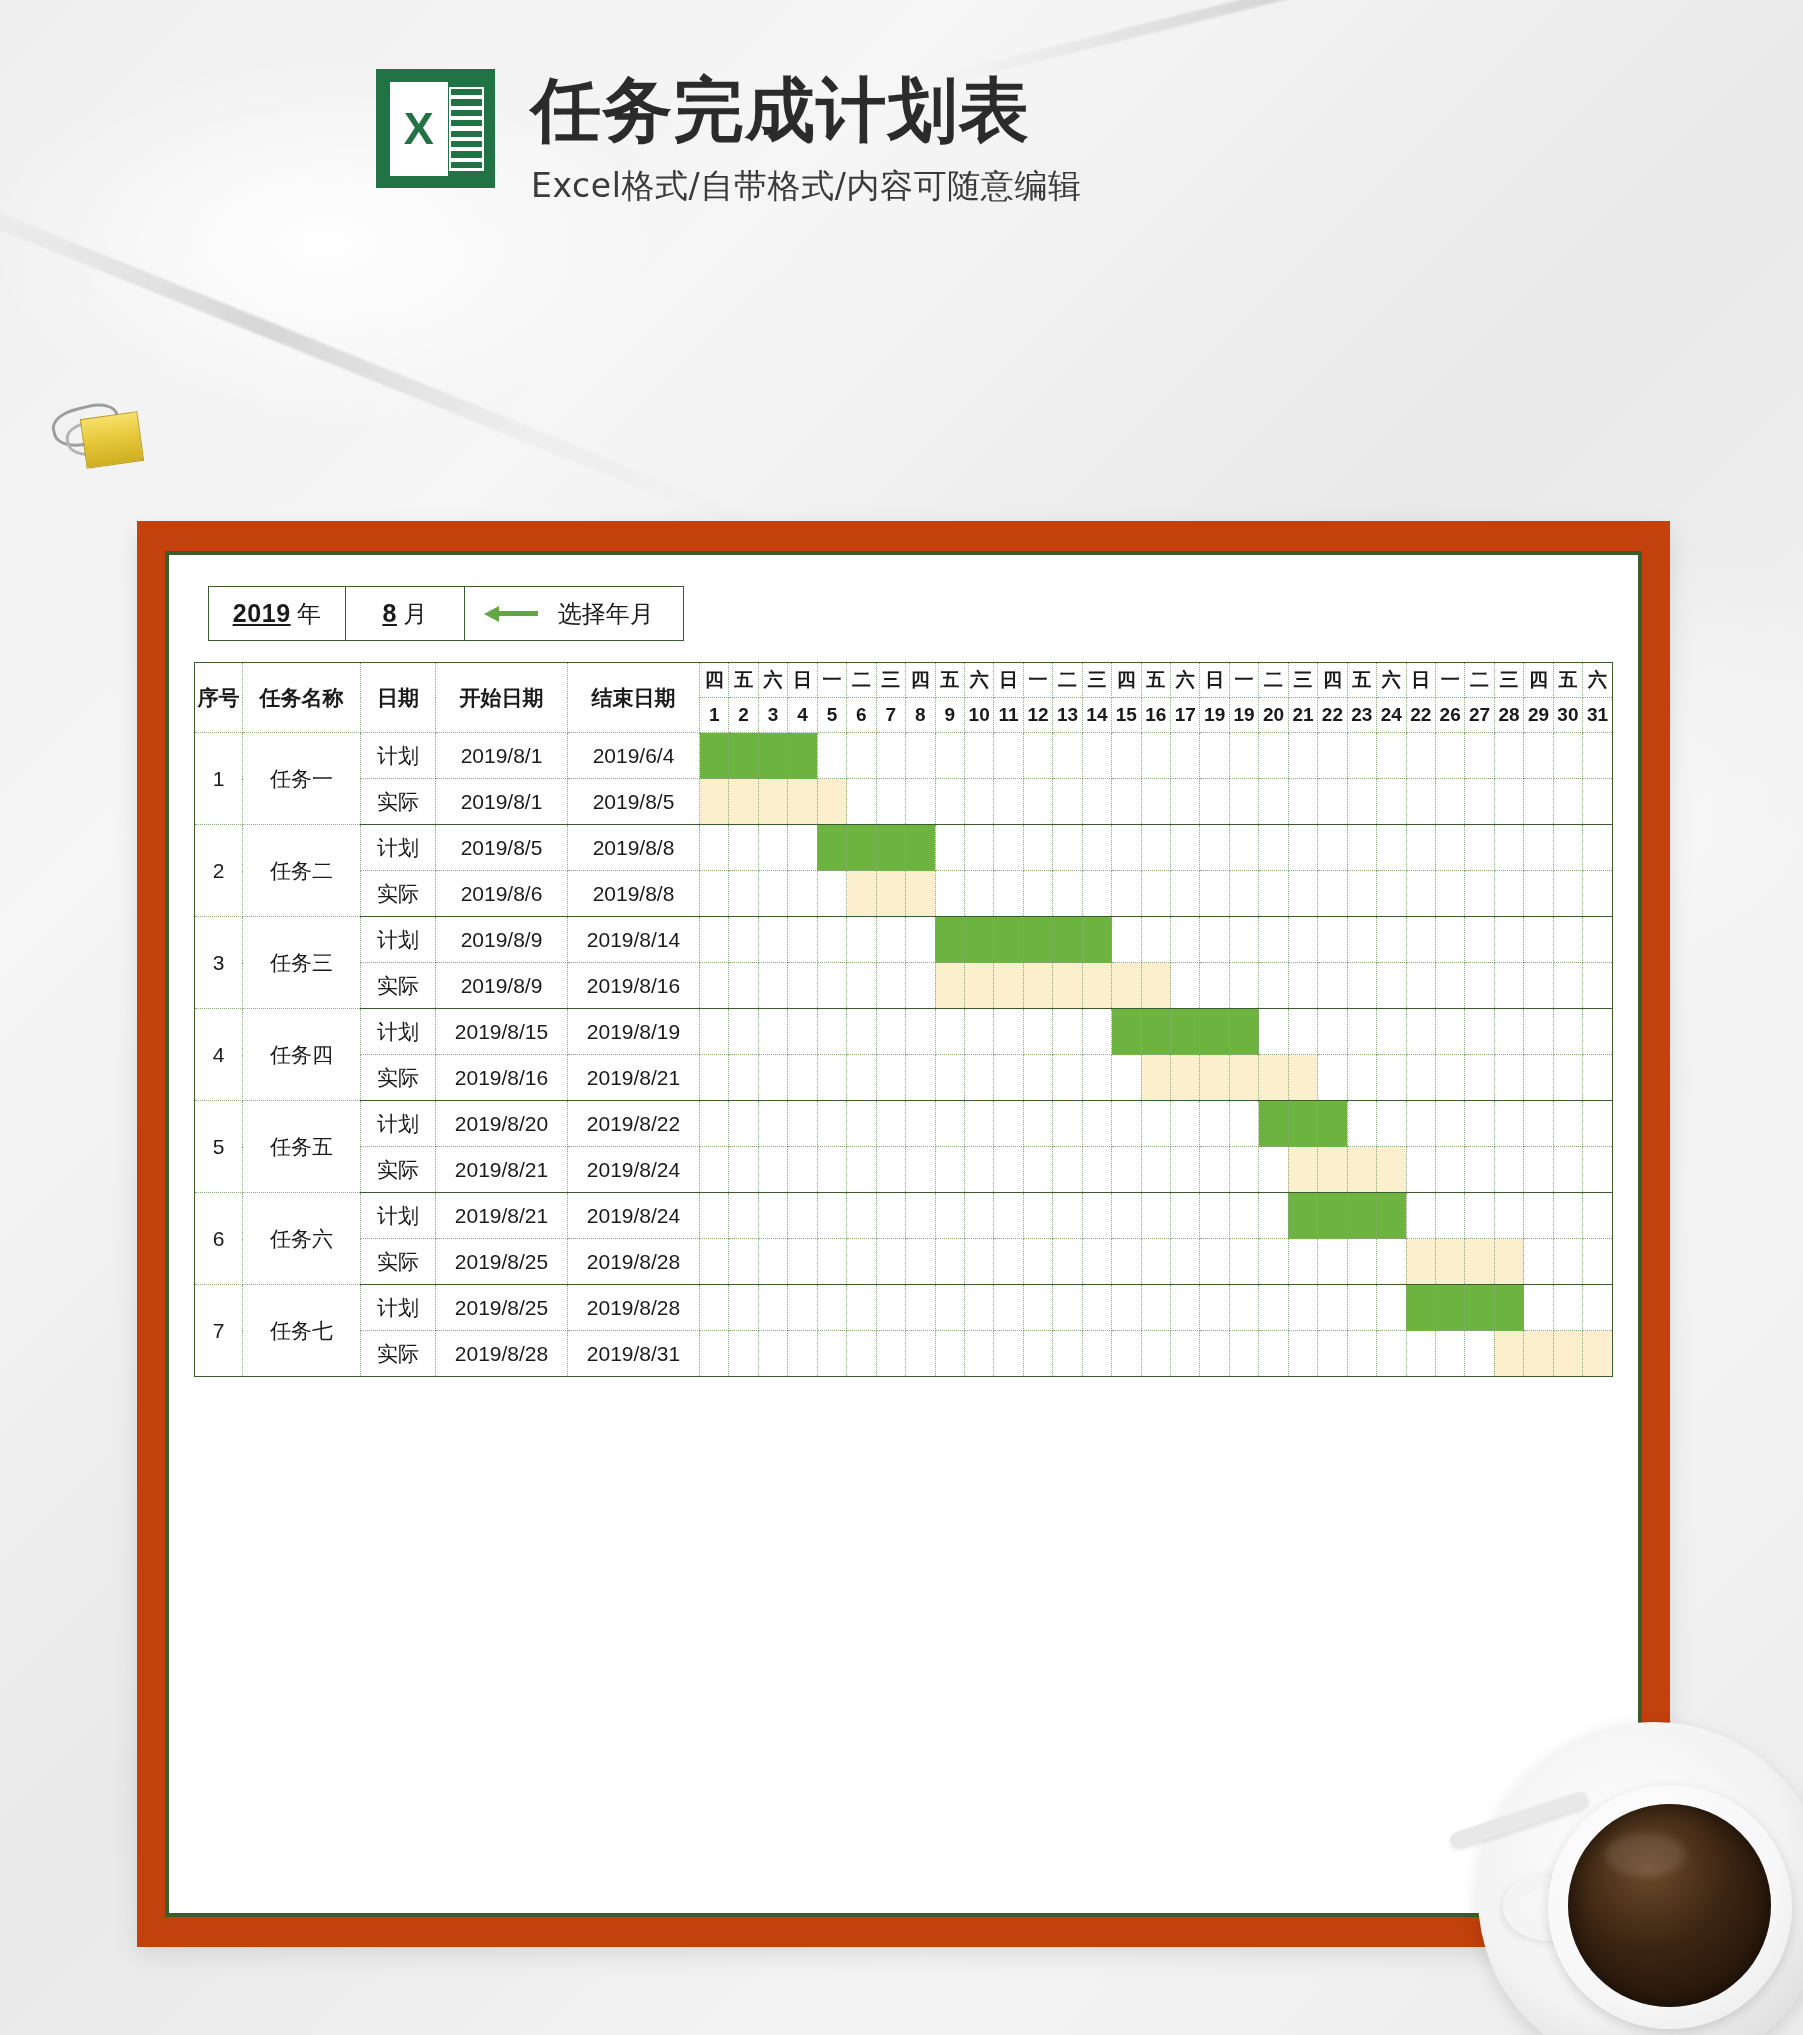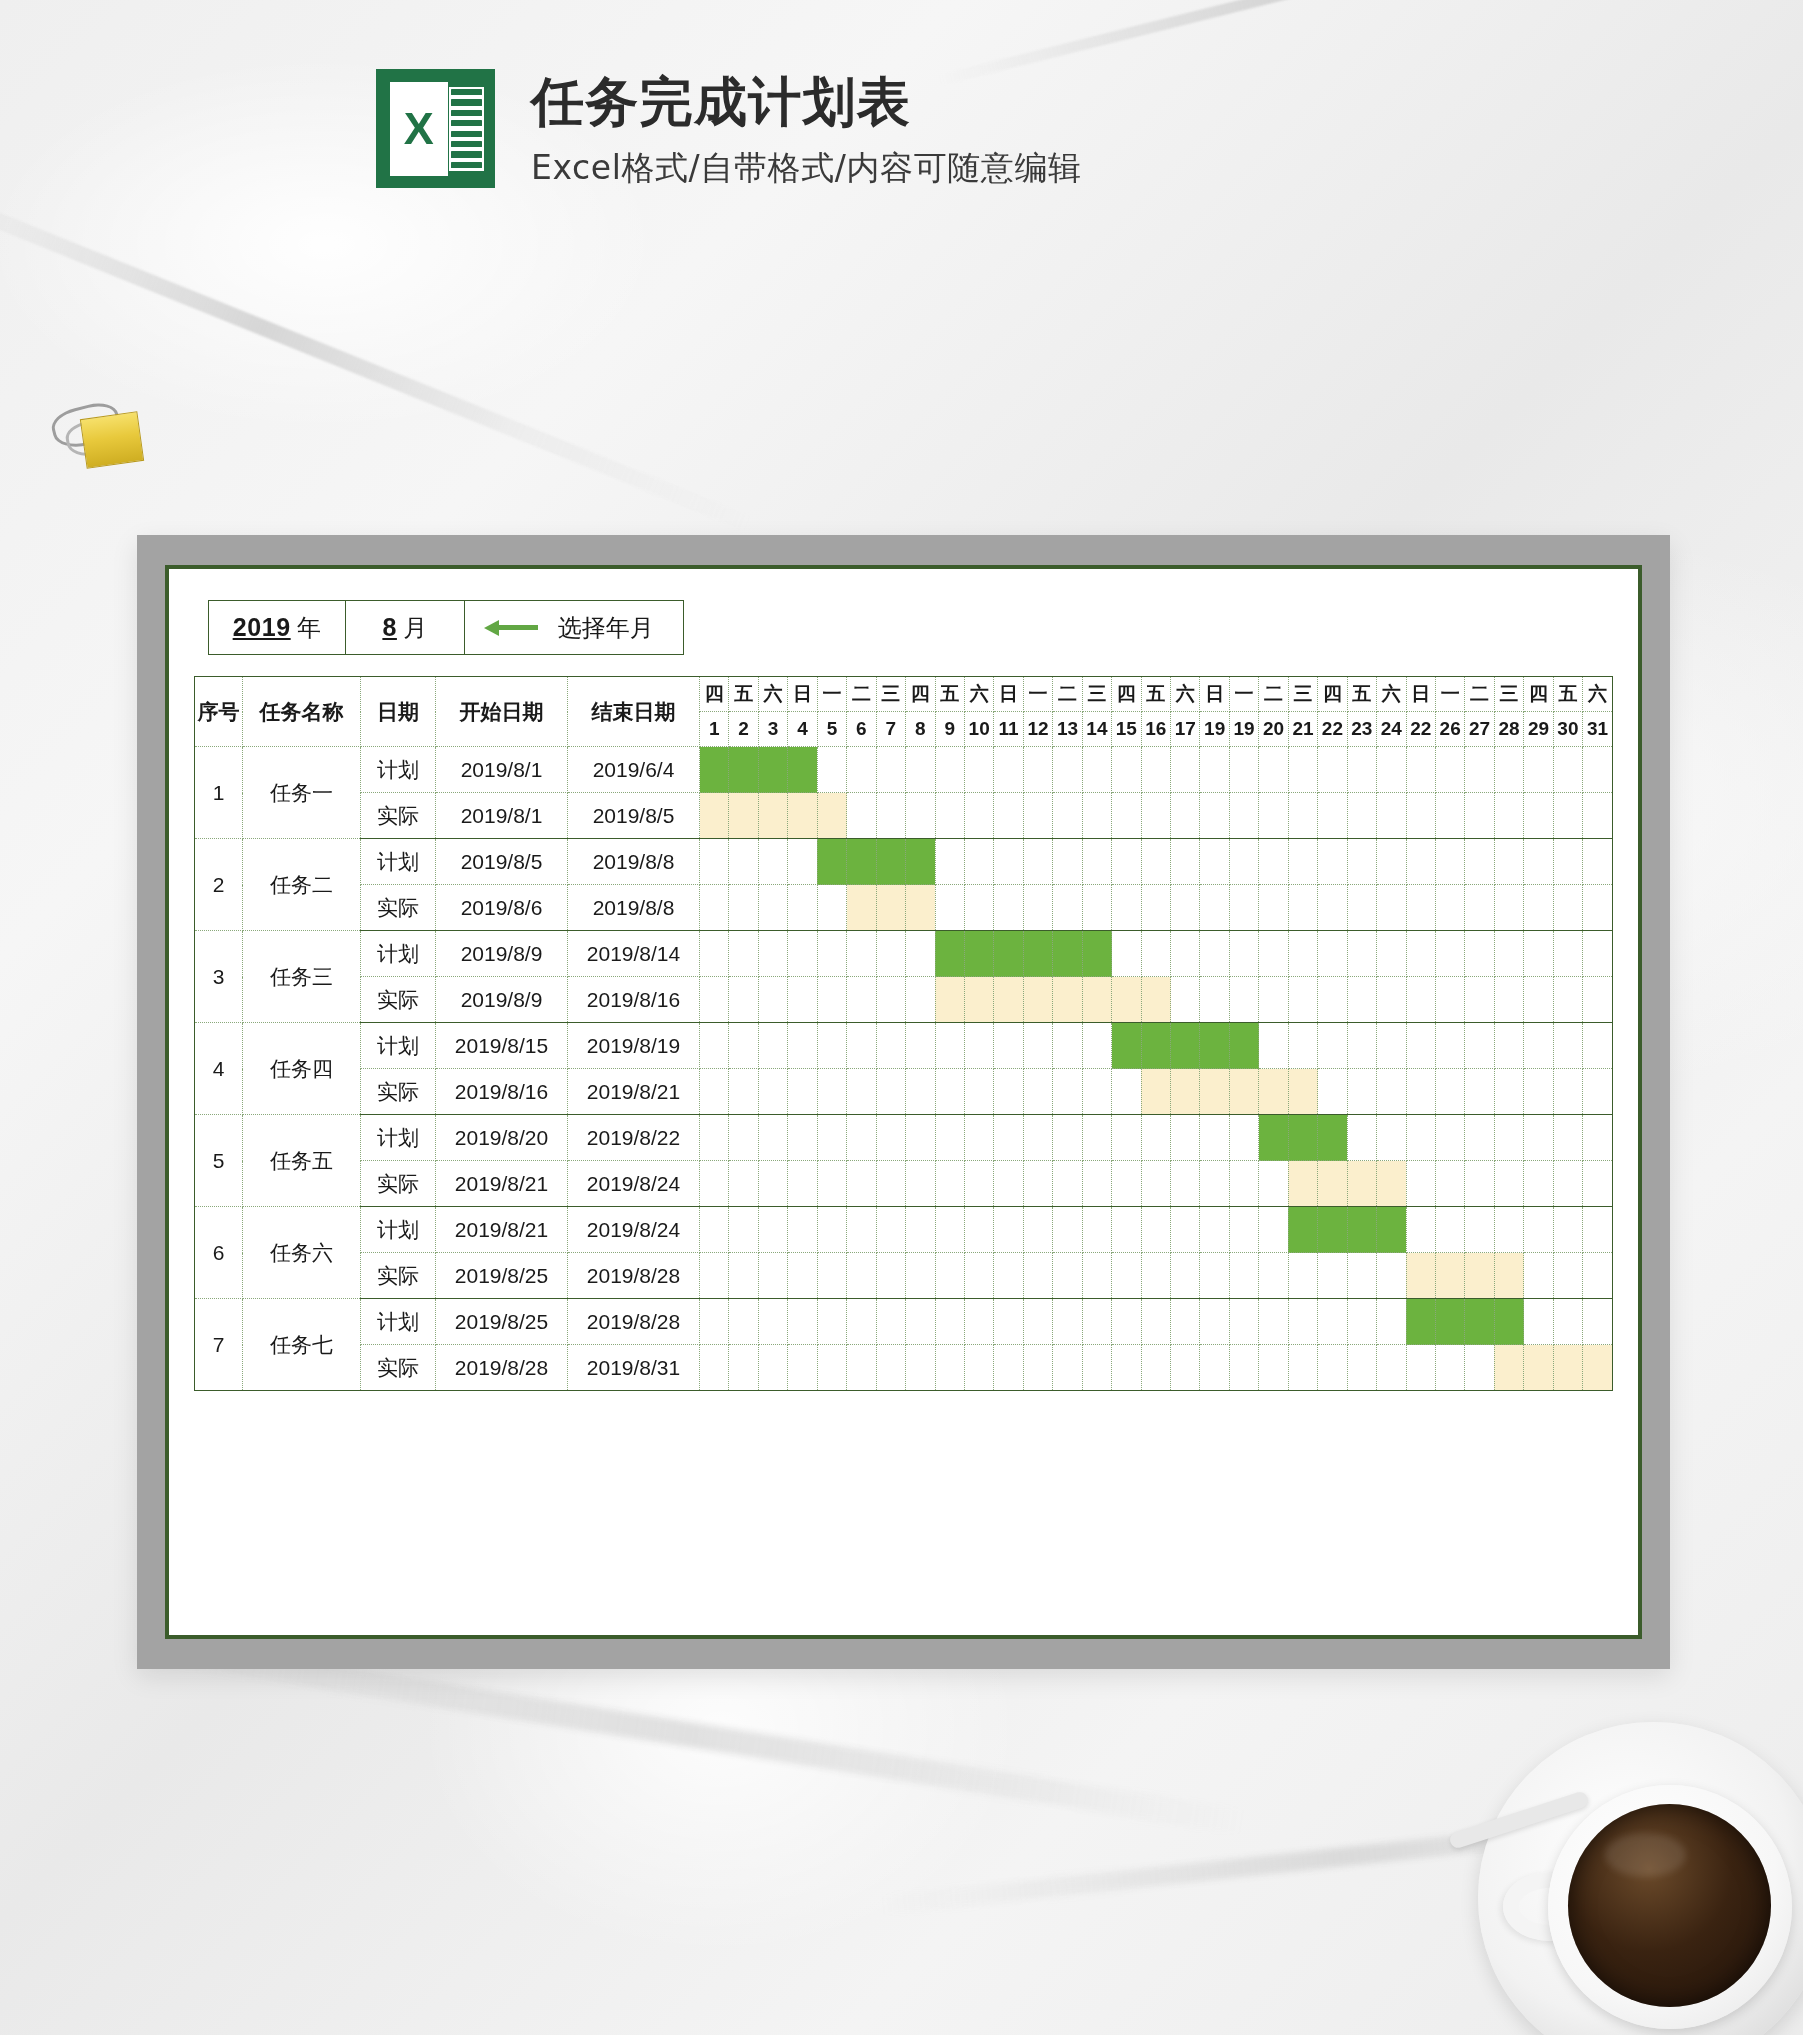--- a/index.html
+++ b/index.html
@@ -55,21 +55,21 @@
     position:absolute; right:11.3px; top:17.5px;
     width:35px; height:84px; background:#ffffff;
     display:flex; flex-direction:column; justify-content:space-between;
     padding:2.5px 1.9px;
   }
   .xls-logo .sheet i {
     display:block; height:6.3px; background:#217346; margin:0; border-radius:0.6px;
   }
   .header-text { margin-left:36px; padding-top:5px; }
   .title-main {
-    font-size:53px; font-weight:bold; color:#2b2b2b;
+    font-size:70px; font-weight:bold; color:#2b2b2b;
     line-height:1.05; letter-spacing:1.3px;
     font-family:"DejaVu Sans","Liberation Sans",sans-serif;
   }
   .title-sub {
     margin-top:16.3px;
     font-size:33px; color:#3a3a3a; letter-spacing:0.6px;
     font-family:"DejaVu Sans","Liberation Sans",sans-serif;
   }
 
   
@@ -82,23 +82,23 @@
   }
   .clip .wire1, .clip .wire2 {
     position:absolute; border:3.1px solid #a8a8a8; border-radius:40% 40% 46% 46%;
     background:transparent;
   }
   .clip .wire1 { left:5px; top:5px; width:68px; height:39px; transform:rotate(-14deg); border-color:#9d9d9d; }
   .clip .wire2 { left:19px; top:19px; width:60px; height:35px; transform:rotate(-10deg); border-color:#b5b5b5; }
 
   
   .card {
-    position:absolute; left:137px; top:535px;
-    width:1533px; height:1134px;
-    background:#a3a3a3;
+    position:absolute; left:137px; top:521px;
+    width:1533px; height:1426px;
+    background:#c2410c;
     box-shadow: 0 7.5px 25px rgba(0,0,0,0.10);
   }
   .card-inner {
     position:absolute; left:28px; top:30px; right:28px; bottom:30px;
     border:4.4px solid #3b5c2b;
     padding:0;
     background:#ffffff;
   }
   .sheet-area { position:absolute; left:25px; right:25px; top:26px; bottom:22.5px; }
 

